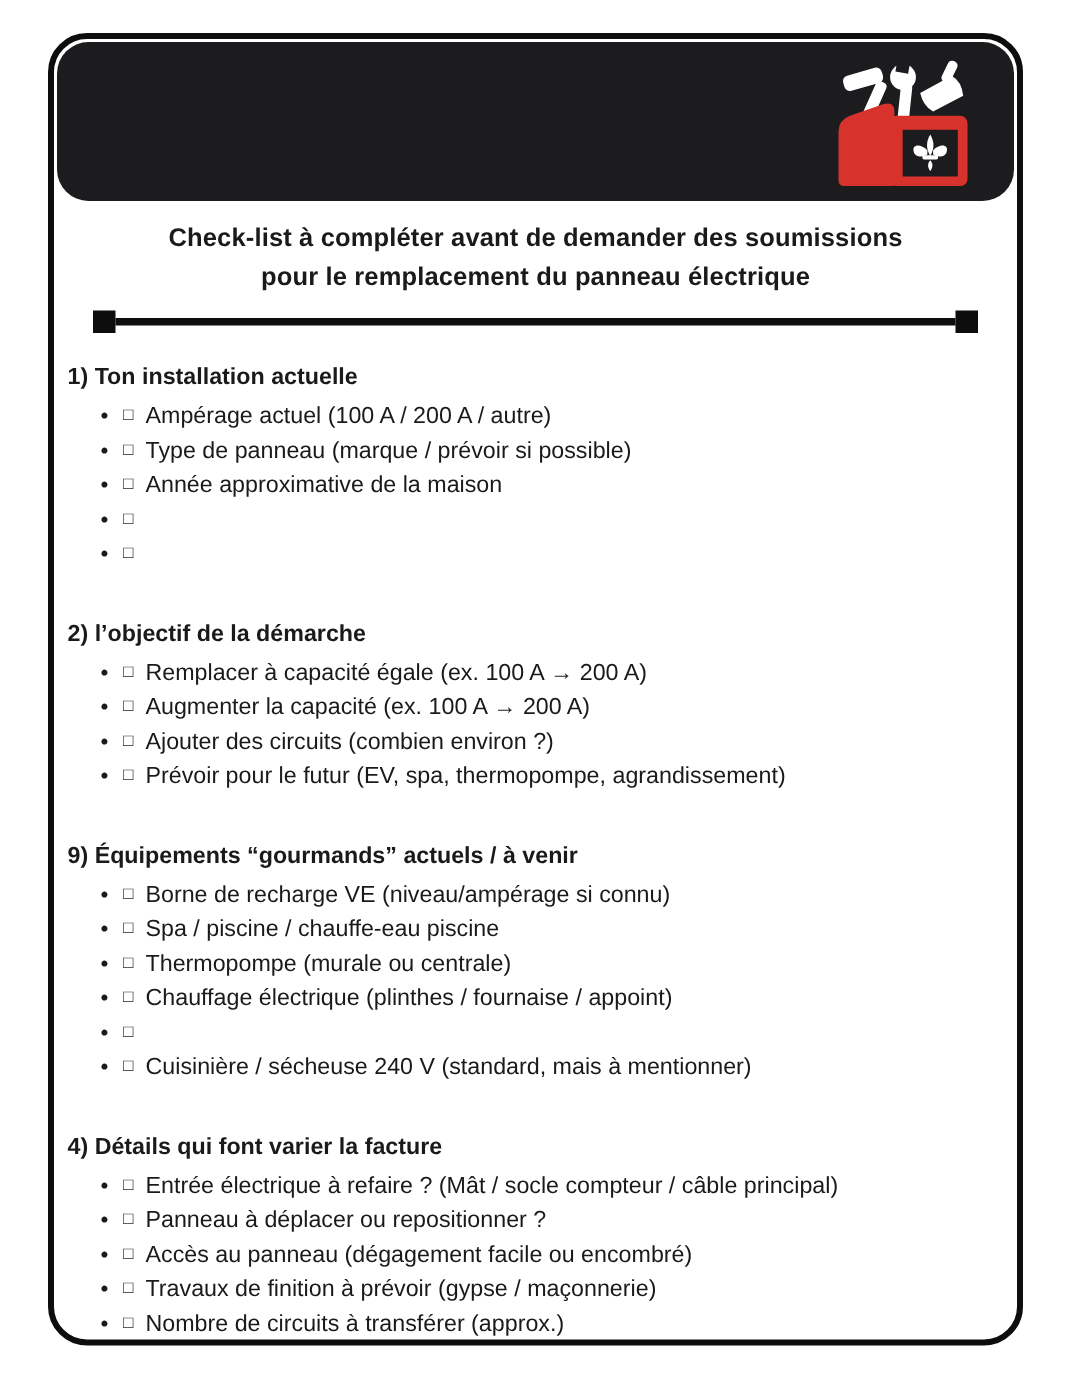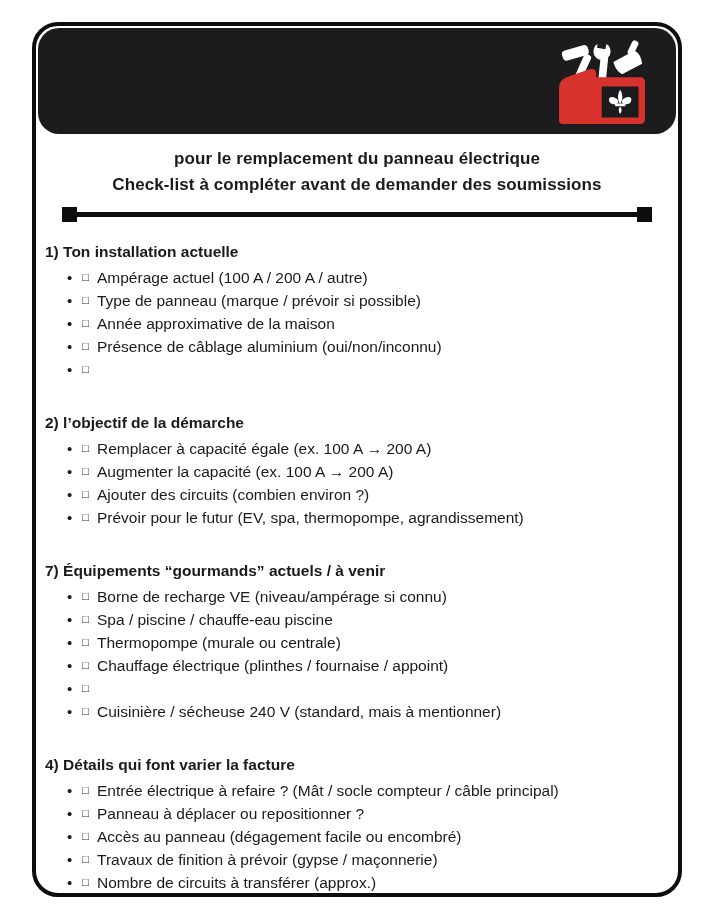--- a/index.html
+++ b/index.html
@@ -137,22 +137,22 @@
         <path d="M69 53 C66 58 66 63 69 68 C72 63 72 58 69 53 Z"></path>
         <path d="M67 64 C62 59 56 60 57.5 65 C58.5 69 64 69 67 67 Z"></path>
         <path d="M71 64 C76 59 82 60 80.5 65 C79.5 69 74 69 71 67 Z"></path>
         <rect x="63.5" y="67.5" width="11" height="3" rx="1.2"></rect>
         <path d="M69 71 C67 73 67 76 69 78.5 C71 76 71 73 69 71 Z"></path>
       </g>
     </svg>
   </div>
 
   <div class="title">
+    <div>Check-list à compléter avant de demander des soumissions</div>
     <div>pour le remplacement du panneau électrique</div>
-    <div>Check-list à compléter avant de demander des soumissions</div>
   </div>
 
   <div class="divider">
     <span class="sq"></span>
     <span class="ln"></span>
     <span class="sq"></span>
   </div>
 
   <main class="content">
       <section class="section">
@@ -169,21 +169,20 @@
             <span class="item-text">Type de panneau (marque / prévoir si possible)</span>
           </li>
           <li class="item">
             <span class="bullet">•</span>
             <span class="checkbox">□</span>
             <span class="item-text">Année approximative de la maison</span>
           </li>
           <li class="item">
             <span class="bullet">•</span>
             <span class="checkbox">□</span>
-            <span class="item-text">Présence de câblage aluminium (oui/non/inconnu)</span>
           </li>
           <li class="item">
             <span class="bullet">•</span>
             <span class="checkbox">□</span>
           </li>
         </ul>
       </section>
       <section class="section">
         <h2 class="section-heading">2) l’objectif de la démarche</h2>
         <ul class="item-list">
@@ -203,21 +202,21 @@
             <span class="item-text">Ajouter des circuits (combien environ ?)</span>
           </li>
           <li class="item">
             <span class="bullet">•</span>
             <span class="checkbox">□</span>
             <span class="item-text">Prévoir pour le futur (EV, spa, thermopompe, agrandissement)</span>
           </li>
         </ul>
       </section>
       <section class="section">
-        <h2 class="section-heading">7) Équipements “gourmands” actuels / à venir</h2>
+        <h2 class="section-heading">9) Équipements “gourmands” actuels / à venir</h2>
         <ul class="item-list">
           <li class="item">
             <span class="bullet">•</span>
             <span class="checkbox">□</span>
             <span class="item-text">Borne de recharge VE (niveau/ampérage si connu)</span>
           </li>
           <li class="item">
             <span class="bullet">•</span>
             <span class="checkbox">□</span>
             <span class="item-text">Spa / piscine / chauffe-eau piscine</span>

